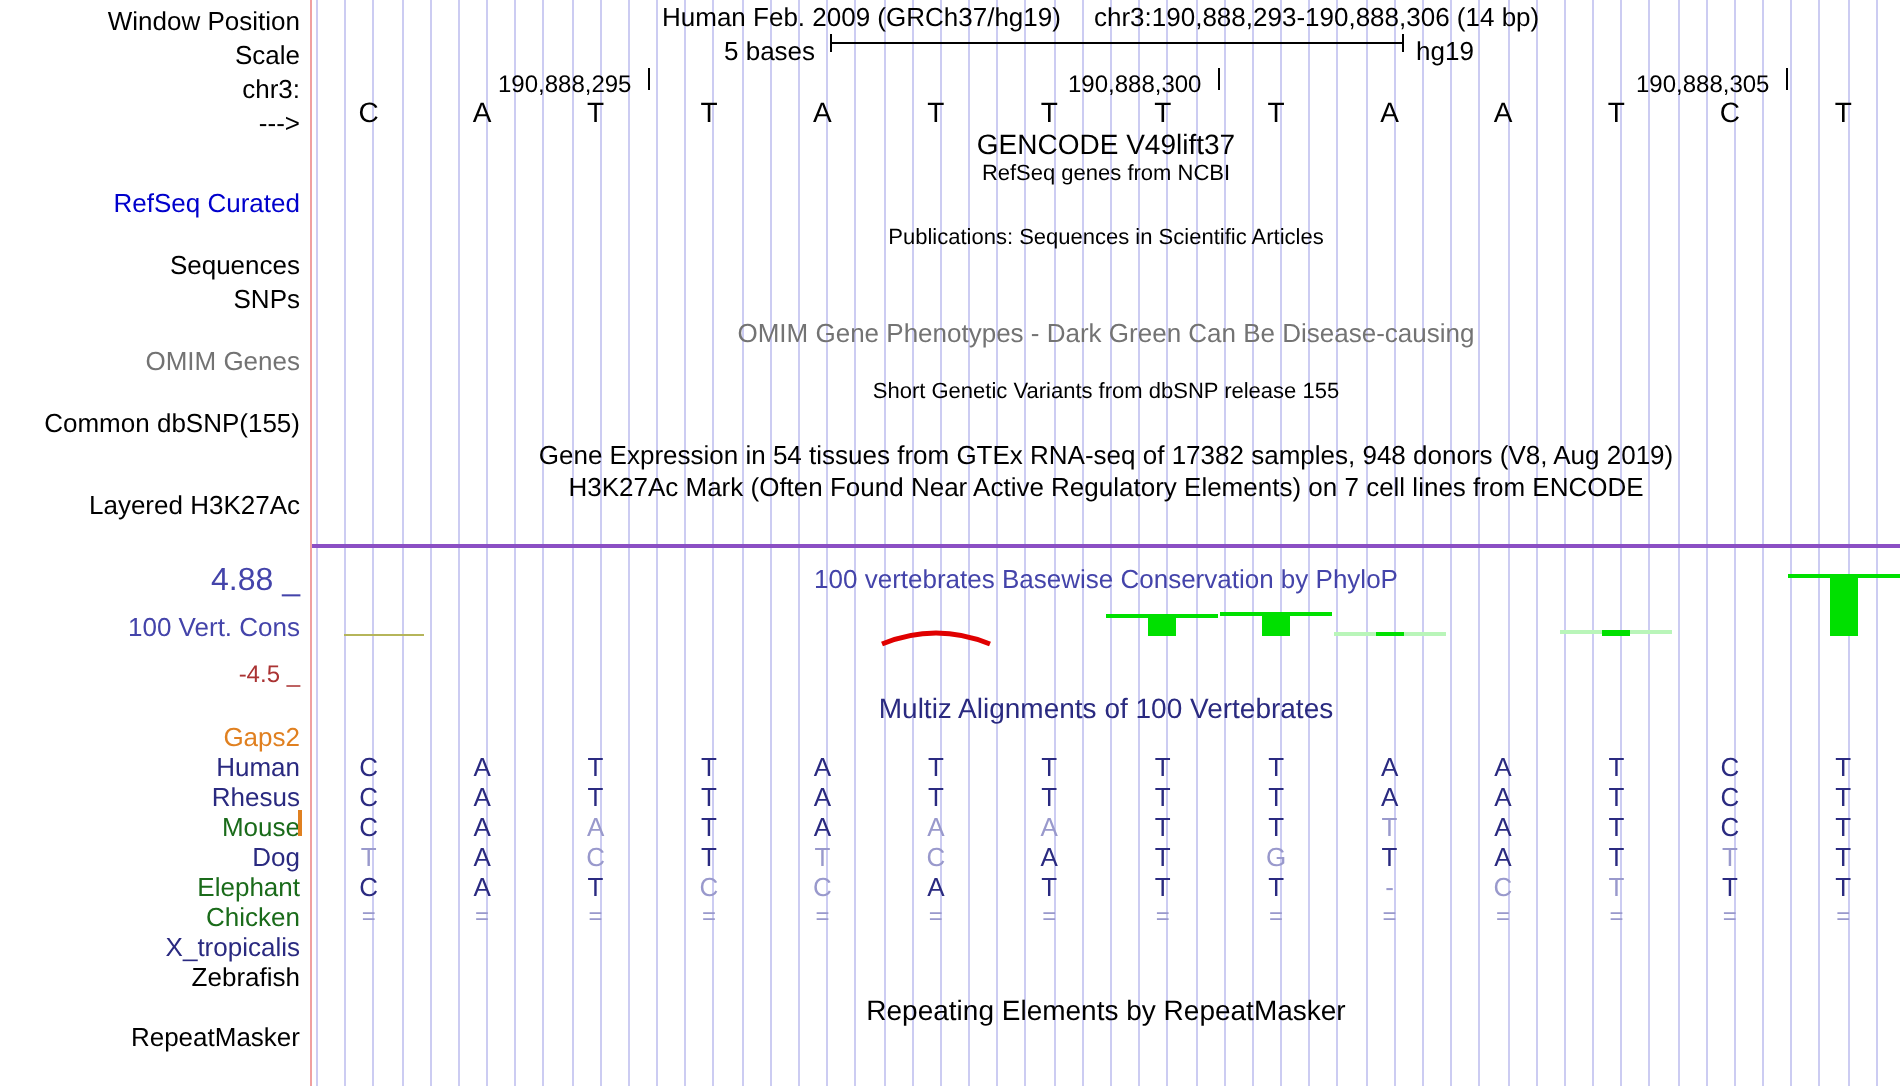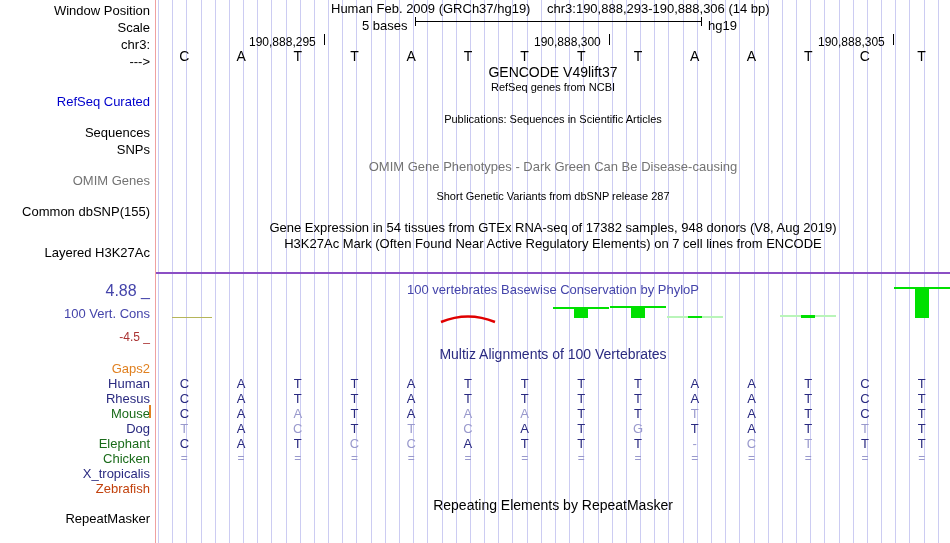--- a/index.html
+++ b/index.html
@@ -169,21 +169,21 @@
 
     <div class="lbl c-orange" style="top:362px;font-size:13px;text-align:center;">Gaps2</div>
 
     <div class="lbl" style="top:377px;font-size:13px;color:#2a2a80;">Human</div>
     <div class="lbl" style="top:392px;font-size:13px;color:#2a2a80;">Rhesus</div>
     <div class="lbl" style="top:407px;font-size:13px;color:#1a6b1a;">Mouse</div>
     <div class="lbl" style="top:422px;font-size:13px;color:#2a2a80;">Dog</div>
     <div class="lbl" style="top:437px;font-size:13px;color:#1a6b1a;">Elephant</div>
     <div class="lbl" style="top:452px;font-size:13px;color:#1a6b1a;">Chicken</div>
     <div class="lbl" style="top:467px;font-size:13px;color:#2a2a80;">X_tropicalis</div>
-    <div class="lbl" style="top:482px;font-size:13px;color:#c2410c;text-align:center;">Zebrafish</div>
+    <div class="lbl" style="top:482px;font-size:13px;color:#000000;text-align:center;">Zebrafish</div>
 
     <div class="lbl c-black" style="top:512px;font-size:13px;">RepeatMasker</div>
 
     <div style="position:absolute;left:149px;top:405px;width:2px;height:13px;background:#e08020;"></div>
   </div>
 
   <div class="trackarea">
 
     <div class="gridlines" id="gridlines">
         <div class="gridline" style="left: 2px;"></div>
@@ -274,21 +274,21 @@
         <div class="baseletter c-black" style="left: 575.5px; top: 49px; width: 40px;">A</div>
         <div class="baseletter c-black" style="left: 632.214px; top: 49px; width: 40px;">T</div>
         <div class="baseletter c-black" style="left: 688.929px; top: 49px; width: 40px;">C</div>
         <div class="baseletter c-black" style="left: 745.643px; top: 49px; width: 40px;">T</div>
       </div>
 
     <div class="center c-black" style="top:65px;font-size:14px;">GENCODE V49lift37</div>
     <div class="center c-black" style="top:82px;font-size:11px;">RefSeq genes from NCBI</div>
     <div class="center c-black" style="top:114px;font-size:11px;">Publications: Sequences in Scientific Articles</div>
     <div class="center c-green" style="top:160px;font-size:13px;">OMIM Gene Phenotypes - Dark Green Can Be Disease-causing</div>
-    <div class="center c-black" style="top:191px;font-size:11px;">Short Genetic Variants from dbSNP release 287</div>
+    <div class="center c-black" style="top:191px;font-size:11px;">Short Genetic Variants from dbSNP release 155</div>
     <div class="center c-black" style="top:221px;font-size:13px;">Gene Expression in 54 tissues from GTEx RNA-seq of 17382 samples, 948 donors (V8, Aug 2019)</div>
     <div class="center c-black" style="top:237px;font-size:13px;">H3K27Ac Mark (Often Found Near Active Regulatory Elements) on 7 cell lines from ENCODE</div>
 
     <div class="purpleline" style="top:272px;"></div>
 
     <div class="center" style="top:283px;font-size:13px;color:#4444aa;">100 vertebrates Basewise Conservation by PhyloP</div>
     <div id="consbars">
         <svg width="56" height="14" style="position: absolute; left: 283.929px; top: 312px;">
           <path d="M1 10 Q 28 -1 55 10" stroke="#e00000" stroke-width="2.5" fill="none"></path>
         </svg>

